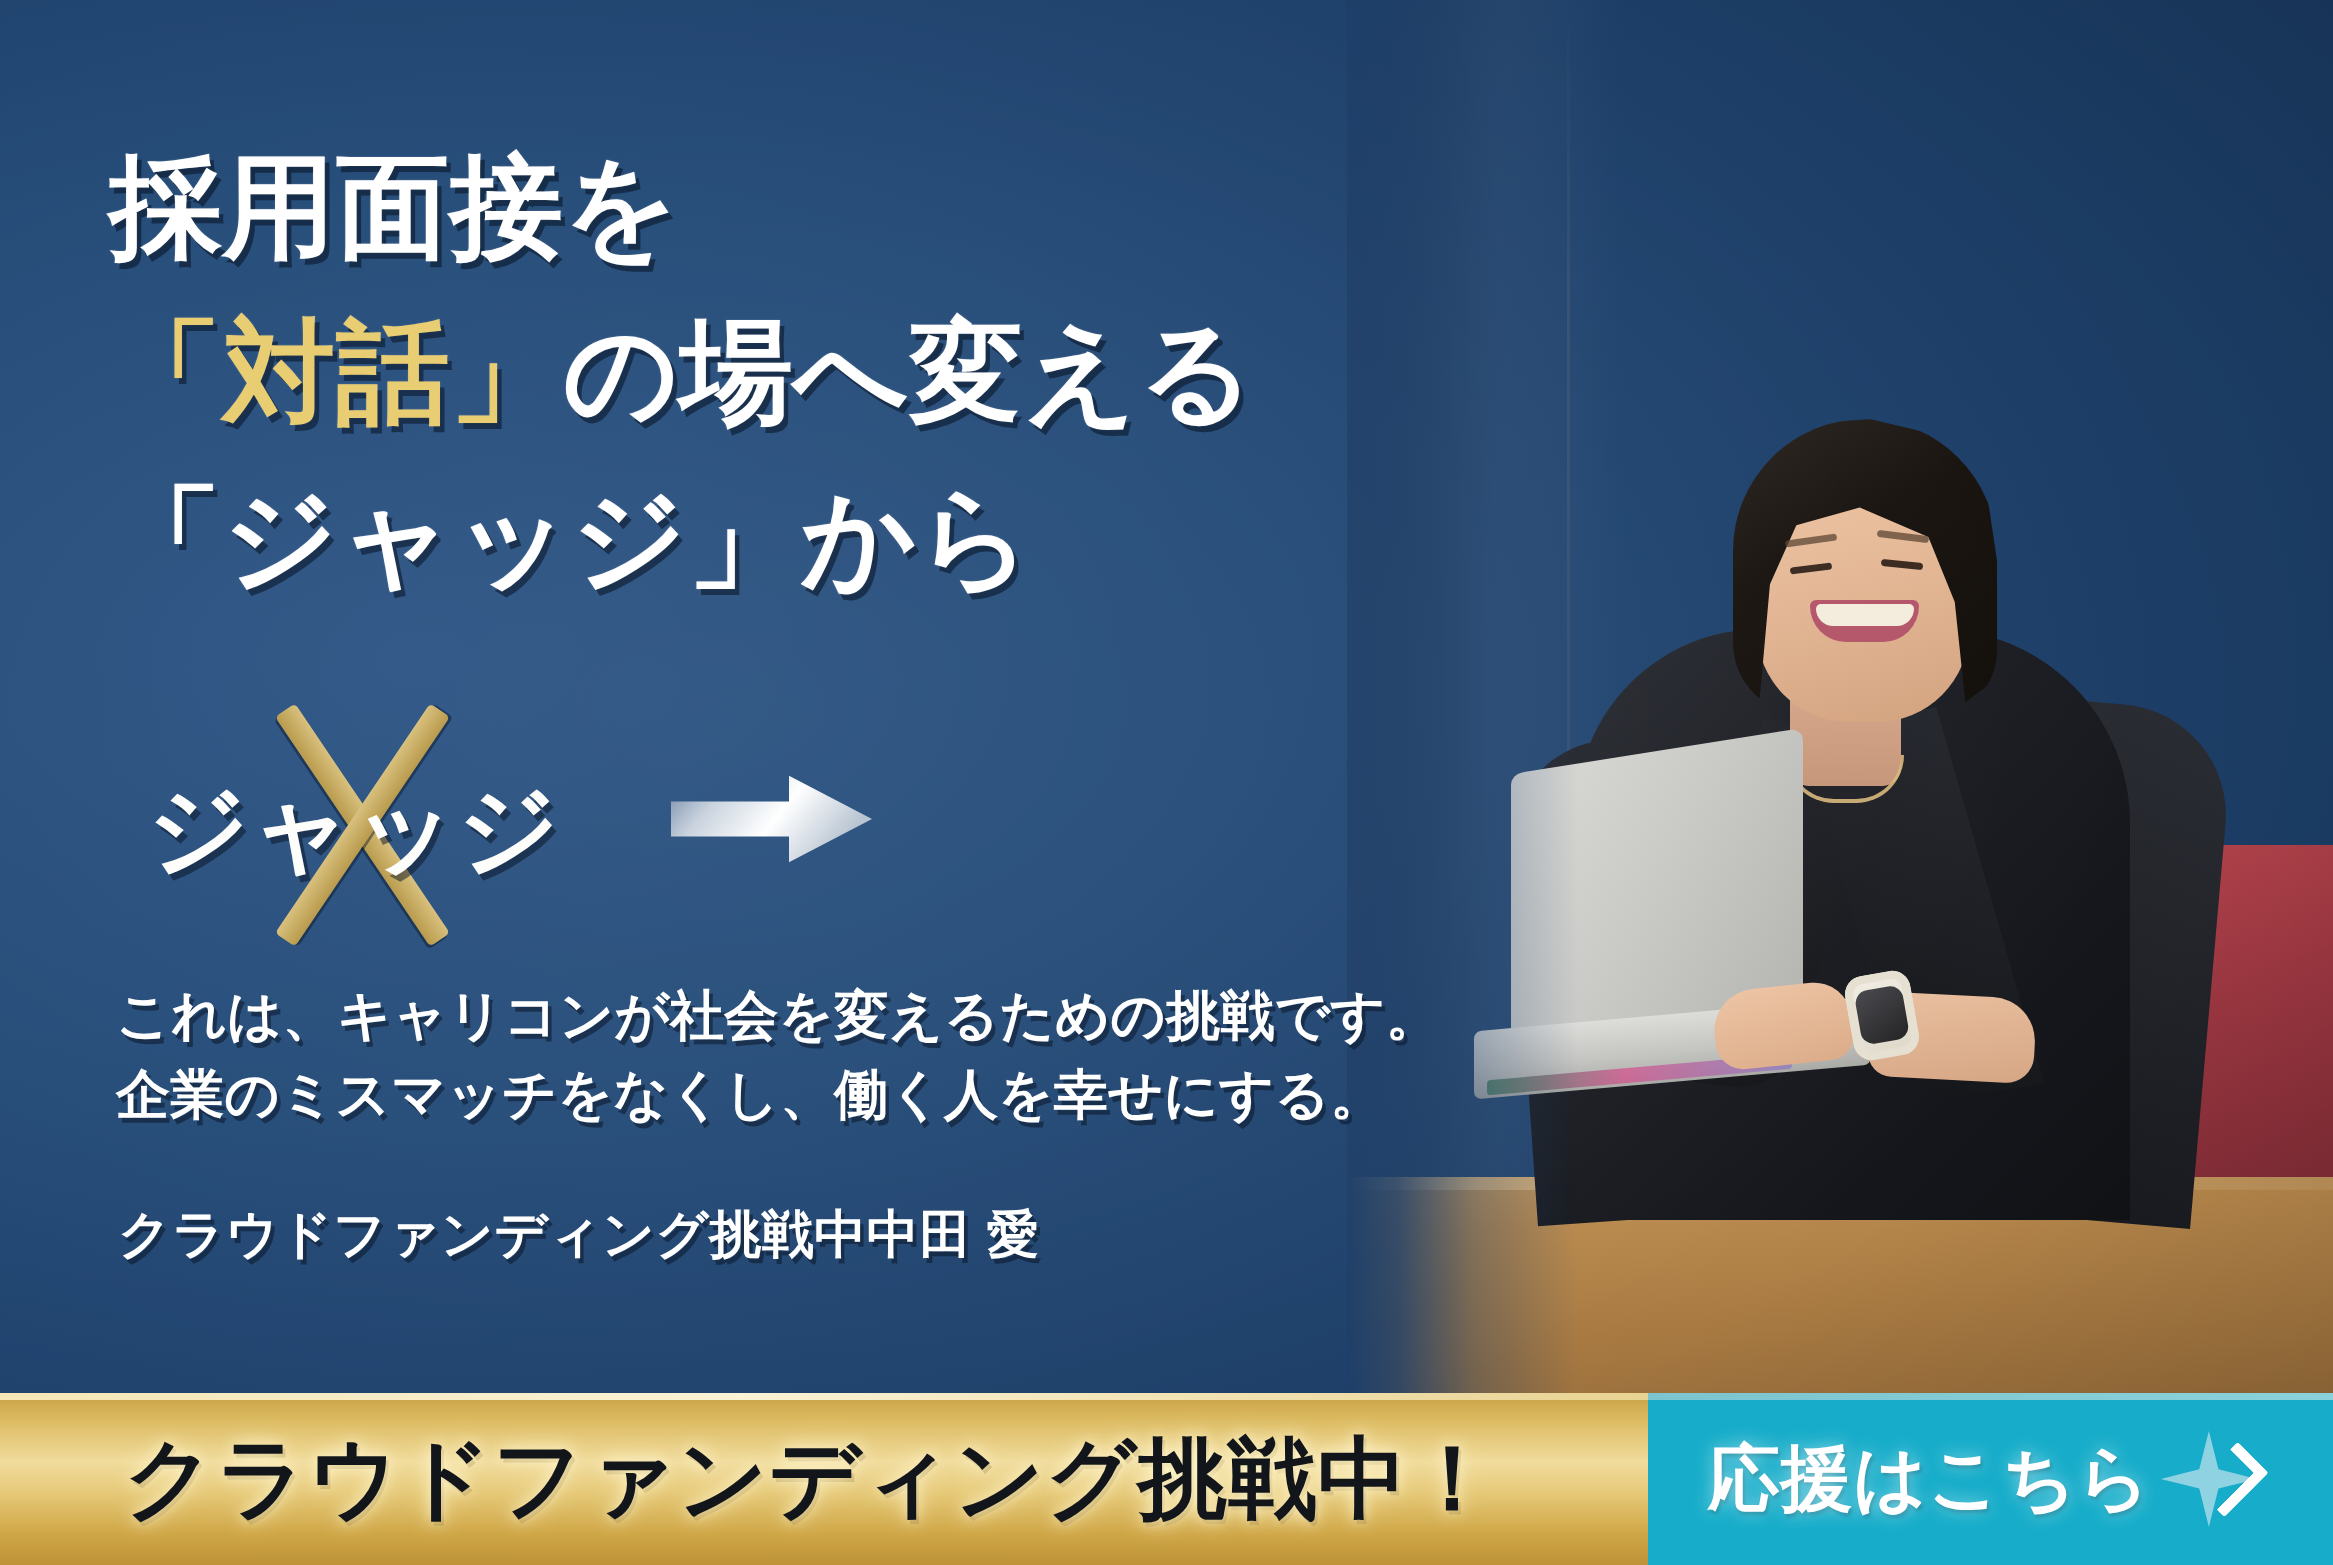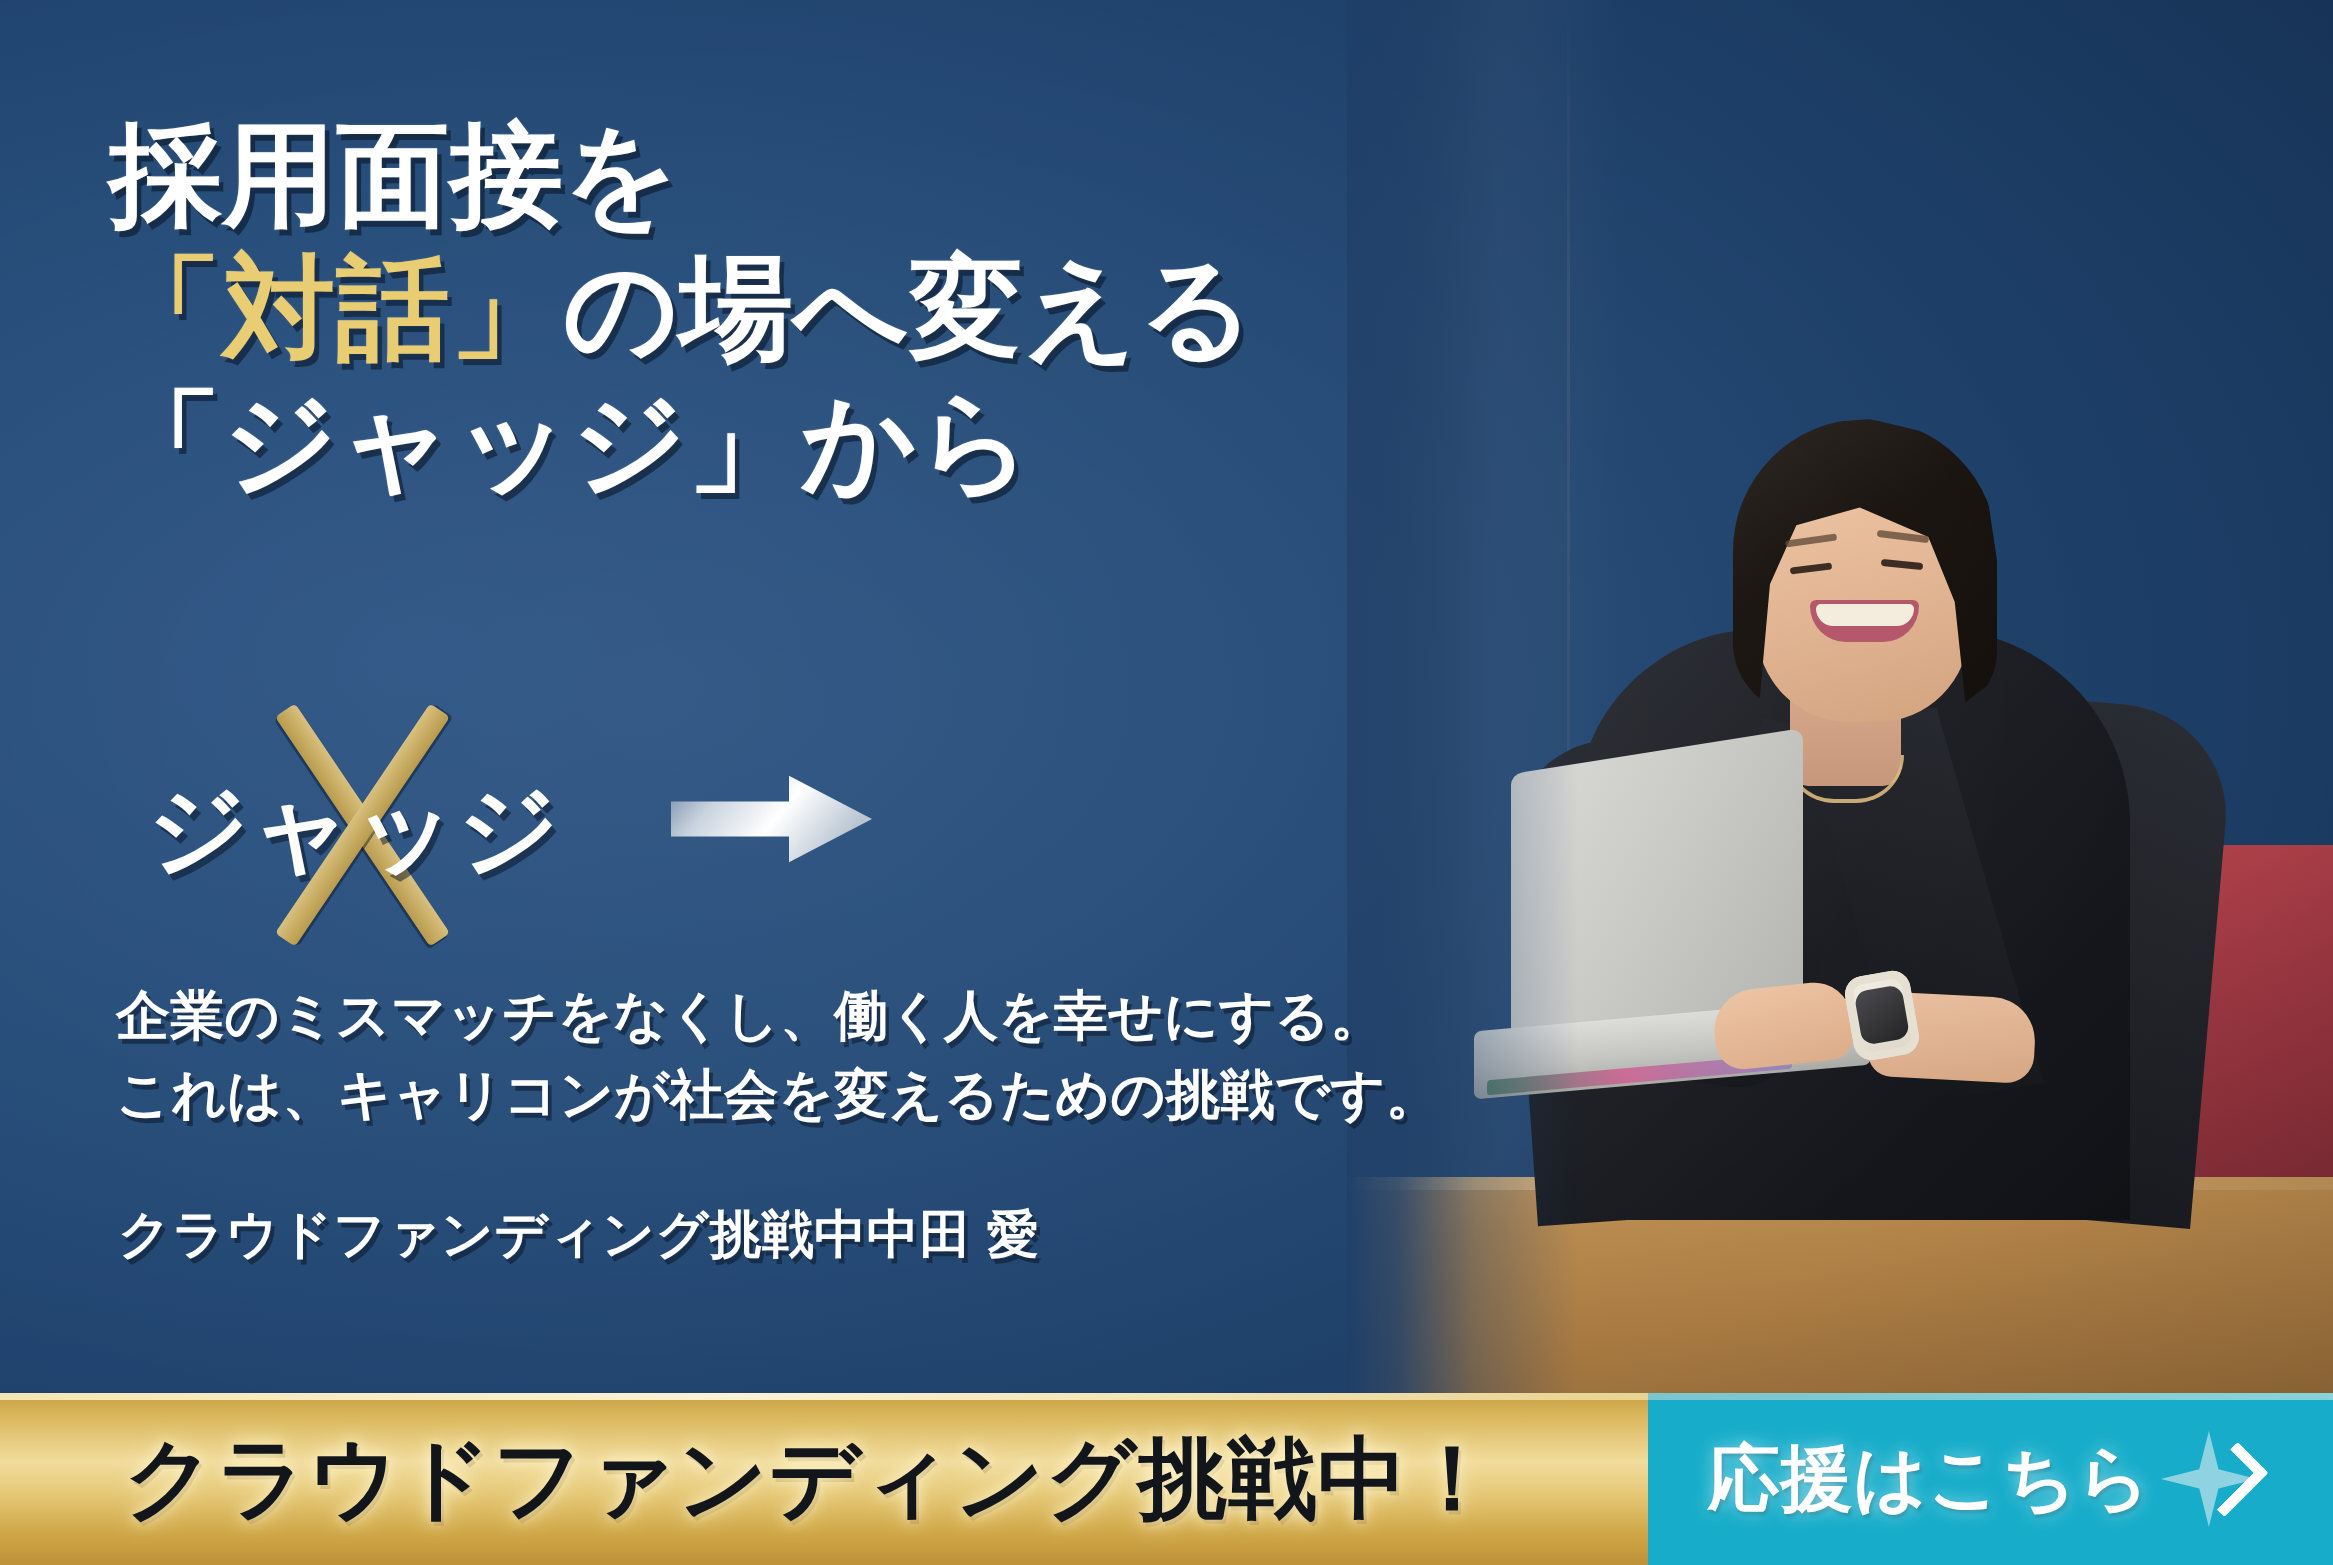--- a/index.html
+++ b/index.html
@@ -177,21 +177,21 @@
     position:absolute; left:109px; top:109px; width:1311px;
   }
   .headline{
     font-weight:700;
     font-size:113px;
     line-height:1.18;
     letter-spacing:.005em;
     color:#ffffff;
     text-shadow:4.6px 5.5px 0 rgba(7,18,34,.55), 0 0 1.8px rgba(255,255,255,.25);
   }
-  .hl-line{ display:block; white-space:nowrap; }
+  .hl-line{ display:block; white-space:nowrap;margin-top:32px; }
   .gold-word{ color:#e9cd72; }
 
   
   .concept{
     position:absolute; left:138px; top:683px;
     width:1200px; height:268px;
   }
   .judge-wrap{ position:absolute; left:9.2px; top:39px; width:471px; height:185px; }
   .judge-text{
     position:absolute; left:0; top:41px;
@@ -380,22 +380,22 @@
             <stop offset="100%" stop-color="#b9c5d2"></stop>
           </linearGradient>
         </defs>
         <path d="M0,36 L128,36 L128,8 L218,55 L128,102 L128,74 L0,74 Z" fill="url(#agrad)"></path>
       </svg>
     </div>
 
   </div>
 
   <div class="body-copy">
+    <span>これは、キャリコンが社会を変えるための挑戦です。</span>
     <span>企業のミスマッチをなくし、働く人を幸せにする。</span>
-    <span>これは、キャリコンが社会を変えるための挑戦です。</span>
   </div>
 
   <div class="credit">
     <span>クラウドファンディング挑戦中</span><span class="nm">中田 愛</span>
   </div>
 
   <div class="bottom">
     <div class="gold-bar">
       <div class="gold-text">クラウドファンディング挑戦中！</div>
     </div>

